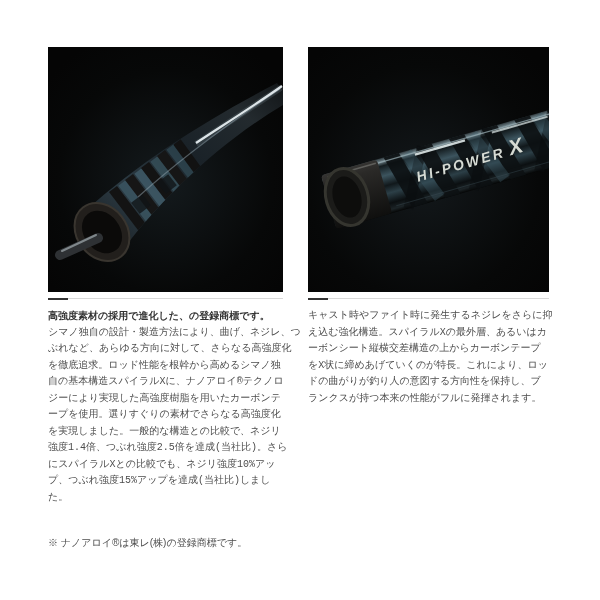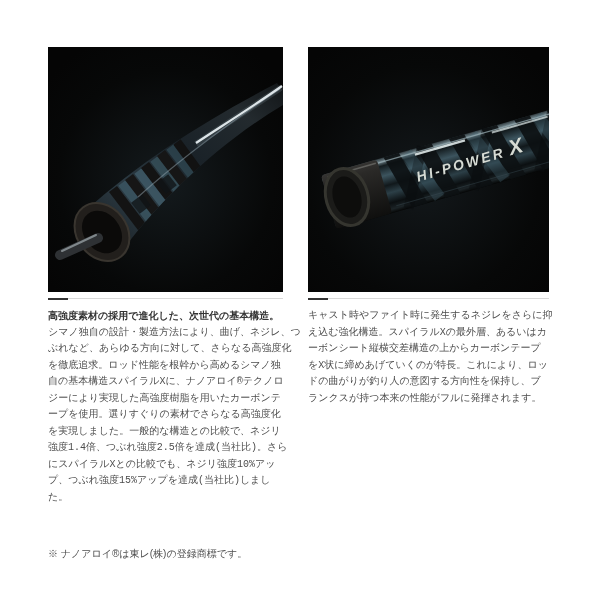--- a/index.html
+++ b/index.html
@@ -28,21 +28,21 @@
   }
   .lead{
     margin-top:9px;font-size:10px;line-height:16.5px;font-weight:bold;
     color:#333333;white-space:pre;
   }
   .bodytext{
     font-size:10px;line-height:16.5px;color:#4d4d4d;white-space:pre;font-family:Liberation Mono, monospace;
   }
   .panel.right .bodytext{margin-top:9px;}
   .footnote{
-    position:absolute;left:48px;top:546px;
+    position:absolute;left:48px;top:535px;
     font-size:10px;line-height:16px;color:#4d4d4d;white-space:pre;
   }
   svg text{
     font-family:"Liberation Sans",sans-serif;
     font-style:italic;font-weight:bold;
     fill:#d6dbd4;letter-spacing:2.5px;
   }
 </style>
 </head>
 <body>
@@ -94,21 +94,21 @@
       <g>
         <ellipse cx="54" cy="185" rx="31" ry="25" transform="rotate(52 54 185)" fill="#221f1c" stroke="#39352f" stroke-width="2"></ellipse>
         <ellipse cx="54" cy="185" rx="23" ry="18" transform="rotate(52 54 185)" fill="#0b0a09"></ellipse>
 
         <line x1="12" y1="208" x2="50" y2="191" stroke="#2e3134" stroke-width="10" stroke-linecap="round"></line>
         <line x1="14" y1="204" x2="48" y2="188" stroke="#8e979b" stroke-width="2" stroke-linecap="round" opacity="0.85"></line>
       </g>
     </svg>
   </div>
   <div class="rule"></div>
-  <div class="lead">高強度素材の採用で進化した、次世代の基本構造。</div>
+  <div class="lead">高強度素材の採用で進化した、の登録商標です。</div>
   <div class="bodytext">シマノ独自の設計・製造方法により、曲げ、ネジレ、つ
 ぶれなど、あらゆる方向に対して、さらなる高強度化
 を徹底追求。ロッド性能を根幹から高めるシマノ独
 自の基本構造スパイラルXに、ナノアロイ®テクノロ
 ジーにより実現した高強度樹脂を用いたカーボンテ
 ープを使用。選りすぐりの素材でさらなる高強度化
 を実現しました。一般的な構造との比較で、ネジリ
 強度1.4倍、つぶれ強度2.5倍を達成(当社比)。さら
 にスパイラルXとの比較でも、ネジリ強度10%アッ
 プ、つぶれ強度15%アップを達成(当社比)しまし

